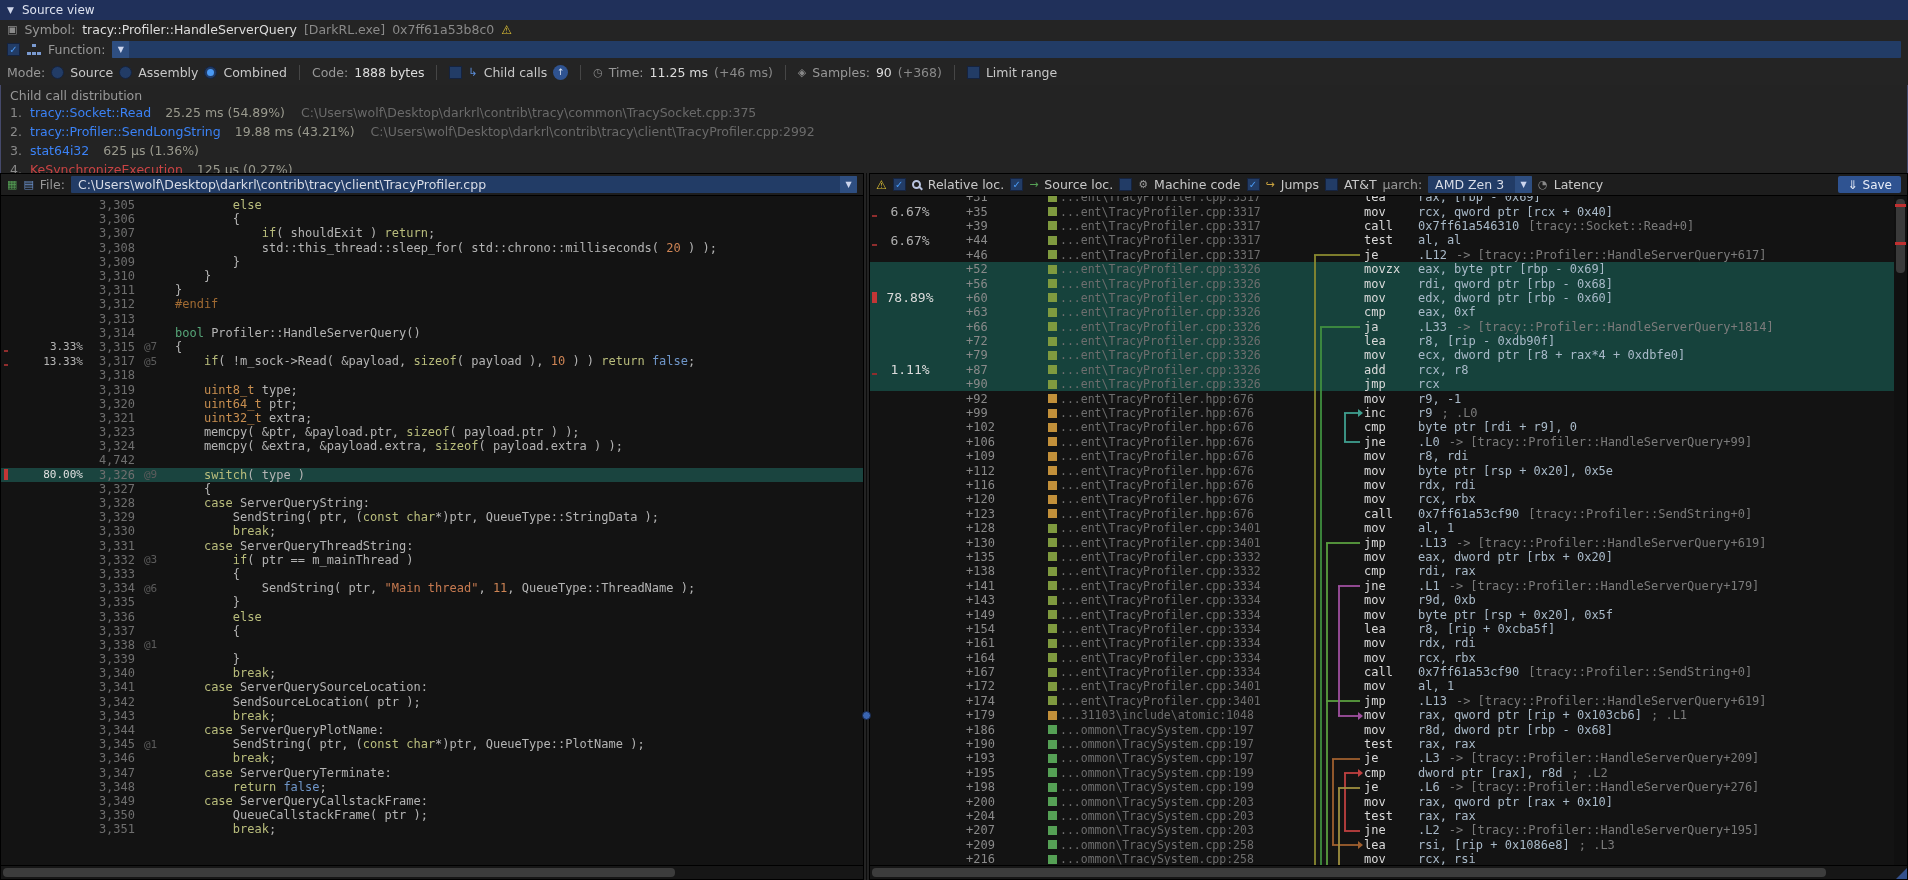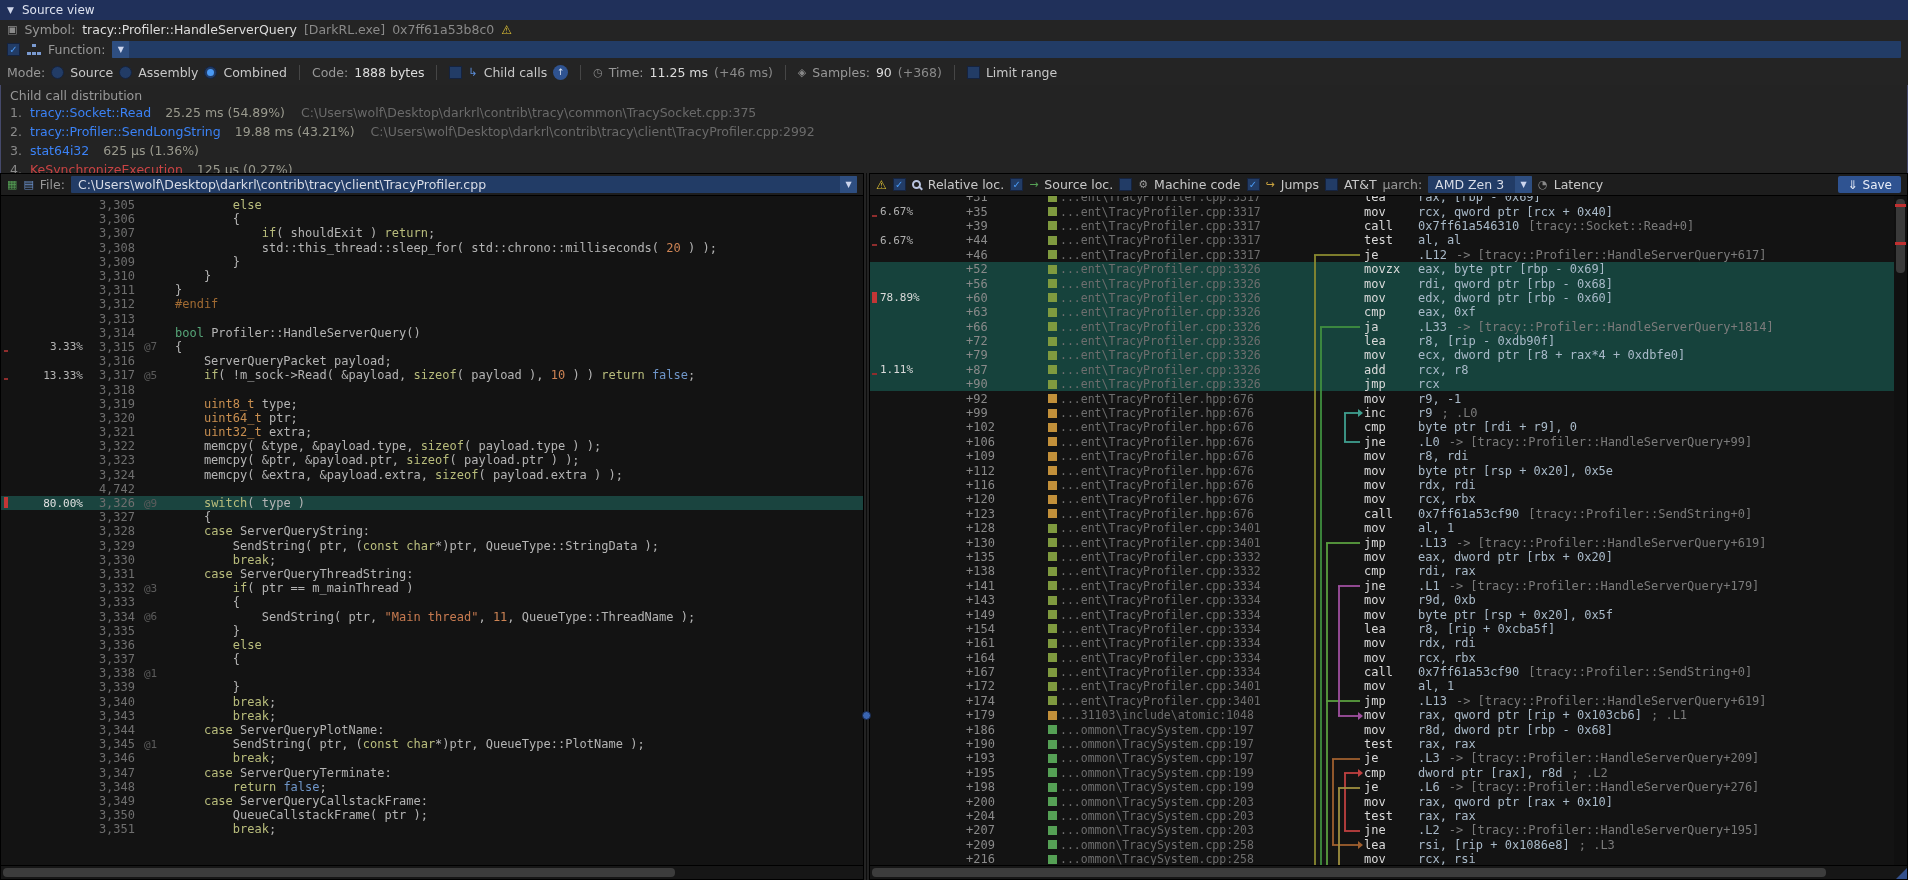--- a/index.html
+++ b/index.html
@@ -58,21 +58,21 @@
 .s-tag{width:36px;padding-left:9px;color:#5c5c5c;font-size:11px;flex:none}
 .s-code{padding-left:4px}
 .tk-d{color:#b4b4b4}.tk-k{color:#b9bd7c}.tk-t{color:#56a578}.tk-u{color:#c98f50}
 .tk-n{color:#ce8454}.tk-s{color:#c77a50}.tk-p{color:#a06a32}.tk-f{color:#6f96c9}
 
 #asm-rows{margin-top:-6px;font-family:"DejaVu Sans Mono",monospace;font-size:12px}
 .a-row{display:flex;height:14.4px;align-items:center;white-space:pre}
 .a-row.hl{background:#16423c}
 .a-bar{width:10px;height:100%;position:relative;flex:none}
 .a-bar i{position:absolute;left:2px;bottom:2px;width:5px}
-.a-pct{width:60px;text-align:left;color:#b0b0b0;font-size:11px;flex:none}
+.a-pct{width:60px;text-align:center;color:#b0b0b0;font-size:13px;flex:none}
 .a-row.hl .a-pct{color:#dadada}
 .a-addr{width:72px;padding-left:26px;color:#8a8a8a;flex:none}
 .a-sqc{width:48px;padding-left:36px;display:flex;align-items:center;flex:none}
 .a-sqc i{width:9px;height:9px;display:block}
 .a-file{width:216px;color:#6e6e6e;font-size:11.5px;overflow:hidden;flex:none}
 .a-jmp{width:88px;flex:none}
 .a-mn{width:54px;color:#dadada;flex:none}
 .a-op{color:#a9bac9}
 .a-tail{color:#7b7b7b;padding-left:9px}
 #jump-overlay{position:absolute;inset:0;pointer-events:none;z-index:3}
@@ -204,45 +204,45 @@
           <div class="src-row"><span class="s-bar"></span><span class="s-pct"></span><span class="s-num">3,306</span><span class="s-tag"></span><span class="s-code"><span class="tk-d">        {</span></span></div>
           <div class="src-row"><span class="s-bar"></span><span class="s-pct"></span><span class="s-num">3,307</span><span class="s-tag"></span><span class="s-code"><span class="tk-d">            </span><span class="tk-k">if</span><span class="tk-d">( shouldExit ) </span><span class="tk-k">return</span><span class="tk-d">;</span></span></div>
           <div class="src-row"><span class="s-bar"></span><span class="s-pct"></span><span class="s-num">3,308</span><span class="s-tag"></span><span class="s-code"><span class="tk-d">            std::this_thread::sleep_for( std::chrono::milliseconds( </span><span class="tk-n">20</span><span class="tk-d"> ) );</span></span></div>
           <div class="src-row"><span class="s-bar"></span><span class="s-pct"></span><span class="s-num">3,309</span><span class="s-tag"></span><span class="s-code"><span class="tk-d">        }</span></span></div>
           <div class="src-row"><span class="s-bar"></span><span class="s-pct"></span><span class="s-num">3,310</span><span class="s-tag"></span><span class="s-code"><span class="tk-d">    }</span></span></div>
           <div class="src-row"><span class="s-bar"></span><span class="s-pct"></span><span class="s-num">3,311</span><span class="s-tag"></span><span class="s-code"><span class="tk-d">}</span></span></div>
           <div class="src-row"><span class="s-bar"></span><span class="s-pct"></span><span class="s-num">3,312</span><span class="s-tag"></span><span class="s-code"><span class="tk-p">#endif</span></span></div>
           <div class="src-row"><span class="s-bar"></span><span class="s-pct"></span><span class="s-num">3,313</span><span class="s-tag"></span><span class="s-code"></span></div>
           <div class="src-row"><span class="s-bar"></span><span class="s-pct"></span><span class="s-num">3,314</span><span class="s-tag"></span><span class="s-code"><span class="tk-t">bool</span><span class="tk-d"> Profiler::HandleServerQuery()</span></span></div>
           <div class="src-row"><span class="s-bar"><i style="height: 2px; background: rgb(143, 45, 45);"></i></span><span class="s-pct">3.33%</span><span class="s-num">3,315</span><span class="s-tag">@7</span><span class="s-code"><span class="tk-d">{</span></span></div>
-          <div class="src-row"><span class="s-bar"></span><span class="s-pct"></span><span class="s-num">3,316</span><span class="s-tag"></span><span class="s-code"><span class="tk-d">    ServerQueryPacket payload;</span></span></div>
           <div class="src-row"><span class="s-bar"><i style="height: 2px; background: rgb(143, 45, 45);"></i></span><span class="s-pct">13.33%</span><span class="s-num">3,317</span><span class="s-tag">@5</span><span class="s-code"><span class="tk-d">    </span><span class="tk-k">if</span><span class="tk-d">( !m_sock-&gt;Read( &amp;payload, </span><span class="tk-k">sizeof</span><span class="tk-d">( payload ), </span><span class="tk-n">10</span><span class="tk-d"> ) ) </span><span class="tk-k">return</span><span class="tk-d"> </span><span class="tk-f">false</span><span class="tk-d">;</span></span></div>
           <div class="src-row"><span class="s-bar"></span><span class="s-pct"></span><span class="s-num">3,318</span><span class="s-tag"></span><span class="s-code"></span></div>
           <div class="src-row"><span class="s-bar"></span><span class="s-pct"></span><span class="s-num">3,319</span><span class="s-tag"></span><span class="s-code"><span class="tk-d">    </span><span class="tk-u">uint8_t</span><span class="tk-d"> type;</span></span></div>
           <div class="src-row"><span class="s-bar"></span><span class="s-pct"></span><span class="s-num">3,320</span><span class="s-tag"></span><span class="s-code"><span class="tk-d">    </span><span class="tk-u">uint64_t</span><span class="tk-d"> ptr;</span></span></div>
           <div class="src-row"><span class="s-bar"></span><span class="s-pct"></span><span class="s-num">3,321</span><span class="s-tag"></span><span class="s-code"><span class="tk-d">    </span><span class="tk-u">uint32_t</span><span class="tk-d"> extra;</span></span></div>
-          <div class="src-row"><span class="s-bar"></span><span class="s-pct"></span><span class="s-num">3,322</span><span class="s-tag"></span><span class="s-code"><span class="tk-d">    memcpy( &amp;type, &amp;payload.type, </span><span class="tk-k">sizeof</span><span class="tk-d">( payload.type ) );</span></span></div>
           <div class="src-row"><span class="s-bar"></span><span class="s-pct"></span><span class="s-num">3,323</span><span class="s-tag"></span><span class="s-code"><span class="tk-d">    memcpy( &amp;ptr, &amp;payload.ptr, </span><span class="tk-k">sizeof</span><span class="tk-d">( payload.ptr ) );</span></span></div>
           <div class="src-row"><span class="s-bar"></span><span class="s-pct"></span><span class="s-num">3,324</span><span class="s-tag"></span><span class="s-code"><span class="tk-d">    memcpy( &amp;extra, &amp;payload.extra, </span><span class="tk-k">sizeof</span><span class="tk-d">( payload.extra ) );</span></span></div>
           <div class="src-row"><span class="s-bar"></span><span class="s-pct"></span><span class="s-num">4,742</span><span class="s-tag"></span><span class="s-code"></span></div>
           <div class="src-row hl"><span class="s-bar"><i style="height: 11px; background: rgb(194, 54, 54);"></i></span><span class="s-pct">80.00%</span><span class="s-num">3,326</span><span class="s-tag">@9</span><span class="s-code"><span class="tk-d">    </span><span class="tk-k">switch</span><span class="tk-d">( type )</span></span></div>
           <div class="src-row"><span class="s-bar"></span><span class="s-pct"></span><span class="s-num">3,327</span><span class="s-tag"></span><span class="s-code"><span class="tk-d">    {</span></span></div>
           <div class="src-row"><span class="s-bar"></span><span class="s-pct"></span><span class="s-num">3,328</span><span class="s-tag"></span><span class="s-code"><span class="tk-d">    </span><span class="tk-k">case</span><span class="tk-d"> ServerQueryString:</span></span></div>
           <div class="src-row"><span class="s-bar"></span><span class="s-pct"></span><span class="s-num">3,329</span><span class="s-tag"></span><span class="s-code"><span class="tk-d">        SendString( ptr, (</span><span class="tk-k">const</span><span class="tk-d"> </span><span class="tk-k">char</span><span class="tk-d">*)ptr, QueueType::StringData );</span></span></div>
           <div class="src-row"><span class="s-bar"></span><span class="s-pct"></span><span class="s-num">3,330</span><span class="s-tag"></span><span class="s-code"><span class="tk-d">        </span><span class="tk-k">break</span><span class="tk-d">;</span></span></div>
           <div class="src-row"><span class="s-bar"></span><span class="s-pct"></span><span class="s-num">3,331</span><span class="s-tag"></span><span class="s-code"><span class="tk-d">    </span><span class="tk-k">case</span><span class="tk-d"> ServerQueryThreadString:</span></span></div>
           <div class="src-row"><span class="s-bar"></span><span class="s-pct"></span><span class="s-num">3,332</span><span class="s-tag">@3</span><span class="s-code"><span class="tk-d">        </span><span class="tk-k">if</span><span class="tk-d">( ptr == m_mainThread )</span></span></div>
           <div class="src-row"><span class="s-bar"></span><span class="s-pct"></span><span class="s-num">3,333</span><span class="s-tag"></span><span class="s-code"><span class="tk-d">        {</span></span></div>
           <div class="src-row"><span class="s-bar"></span><span class="s-pct"></span><span class="s-num">3,334</span><span class="s-tag">@6</span><span class="s-code"><span class="tk-d">            SendString( ptr, </span><span class="tk-s">"Main thread"</span><span class="tk-d">, </span><span class="tk-n">11</span><span class="tk-d">, QueueType::ThreadName );</span></span></div>
           <div class="src-row"><span class="s-bar"></span><span class="s-pct"></span><span class="s-num">3,335</span><span class="s-tag"></span><span class="s-code"><span class="tk-d">        }</span></span></div>
           <div class="src-row"><span class="s-bar"></span><span class="s-pct"></span><span class="s-num">3,336</span><span class="s-tag"></span><span class="s-code"><span class="tk-d">        </span><span class="tk-k">else</span></span></div>
           <div class="src-row"><span class="s-bar"></span><span class="s-pct"></span><span class="s-num">3,337</span><span class="s-tag"></span><span class="s-code"><span class="tk-d">        {</span></span></div>
           <div class="src-row"><span class="s-bar"></span><span class="s-pct"></span><span class="s-num">3,338</span><span class="s-tag">@1</span></div>
           <div class="src-row"><span class="s-bar"></span><span class="s-pct"></span><span class="s-num">3,339</span><span class="s-tag"></span><span class="s-code"><span class="tk-d">        }</span></span></div>
           <div class="src-row"><span class="s-bar"></span><span class="s-pct"></span><span class="s-num">3,340</span><span class="s-tag"></span><span class="s-code"><span class="tk-d">        </span><span class="tk-k">break</span><span class="tk-d">;</span></span></div>
+          <div class="src-row"><span class="s-bar"></span><span class="s-pct"></span><span class="s-num">3,341</span><span class="s-tag"></span><span class="s-code"><span class="tk-d">    </span><span class="tk-k">case</span><span class="tk-d"> ServerQuerySourceLocation:</span></span></div>
+          <div class="src-row"><span class="s-bar"></span><span class="s-pct"></span><span class="s-num">3,342</span><span class="s-tag"></span><span class="s-code"><span class="tk-d">        SendSourceLocation( ptr );</span></span></div>
           <div class="src-row"><span class="s-bar"></span><span class="s-pct"></span><span class="s-num">3,343</span><span class="s-tag"></span><span class="s-code"><span class="tk-d">        </span><span class="tk-k">break</span><span class="tk-d">;</span></span></div>
           <div class="src-row"><span class="s-bar"></span><span class="s-pct"></span><span class="s-num">3,344</span><span class="s-tag"></span><span class="s-code"><span class="tk-d">    </span><span class="tk-k">case</span><span class="tk-d"> ServerQueryPlotName:</span></span></div>
           <div class="src-row"><span class="s-bar"></span><span class="s-pct"></span><span class="s-num">3,345</span><span class="s-tag">@1</span><span class="s-code"><span class="tk-d">        SendString( ptr, (</span><span class="tk-k">const</span><span class="tk-d"> </span><span class="tk-k">char</span><span class="tk-d">*)ptr, QueueType::PlotName );</span></span></div>
           <div class="src-row"><span class="s-bar"></span><span class="s-pct"></span><span class="s-num">3,346</span><span class="s-tag"></span><span class="s-code"><span class="tk-d">        </span><span class="tk-k">break</span><span class="tk-d">;</span></span></div>
           <div class="src-row"><span class="s-bar"></span><span class="s-pct"></span><span class="s-num">3,347</span><span class="s-tag"></span><span class="s-code"><span class="tk-d">    </span><span class="tk-k">case</span><span class="tk-d"> ServerQueryTerminate:</span></span></div>
           <div class="src-row"><span class="s-bar"></span><span class="s-pct"></span><span class="s-num">3,348</span><span class="s-tag"></span><span class="s-code"><span class="tk-d">        </span><span class="tk-k">return</span><span class="tk-d"> </span><span class="tk-f">false</span><span class="tk-d">;</span></span></div>
           <div class="src-row"><span class="s-bar"></span><span class="s-pct"></span><span class="s-num">3,349</span><span class="s-tag"></span><span class="s-code"><span class="tk-d">    </span><span class="tk-k">case</span><span class="tk-d"> ServerQueryCallstackFrame:</span></span></div>
           <div class="src-row"><span class="s-bar"></span><span class="s-pct"></span><span class="s-num">3,350</span><span class="s-tag"></span><span class="s-code"><span class="tk-d">        QueueCallstackFrame( ptr );</span></span></div>
           <div class="src-row"><span class="s-bar"></span><span class="s-pct"></span><span class="s-num">3,351</span><span class="s-tag"></span><span class="s-code"><span class="tk-d">        </span><span class="tk-k">break</span><span class="tk-d">;</span></span></div>
         </div>

